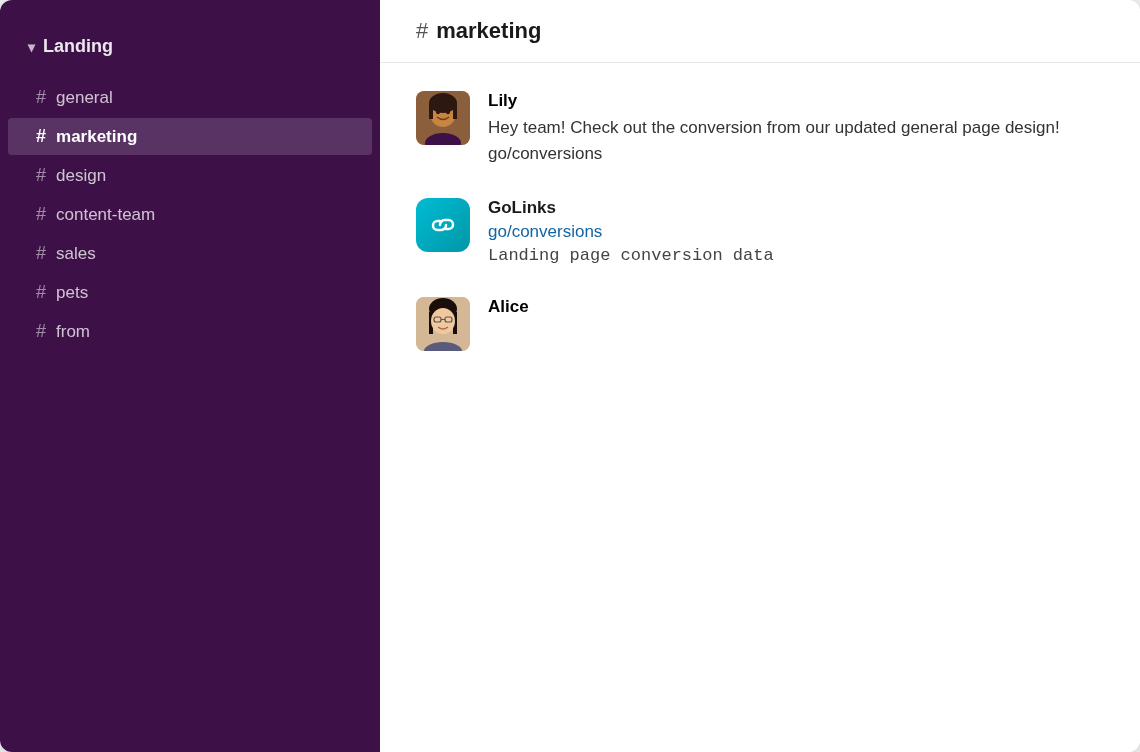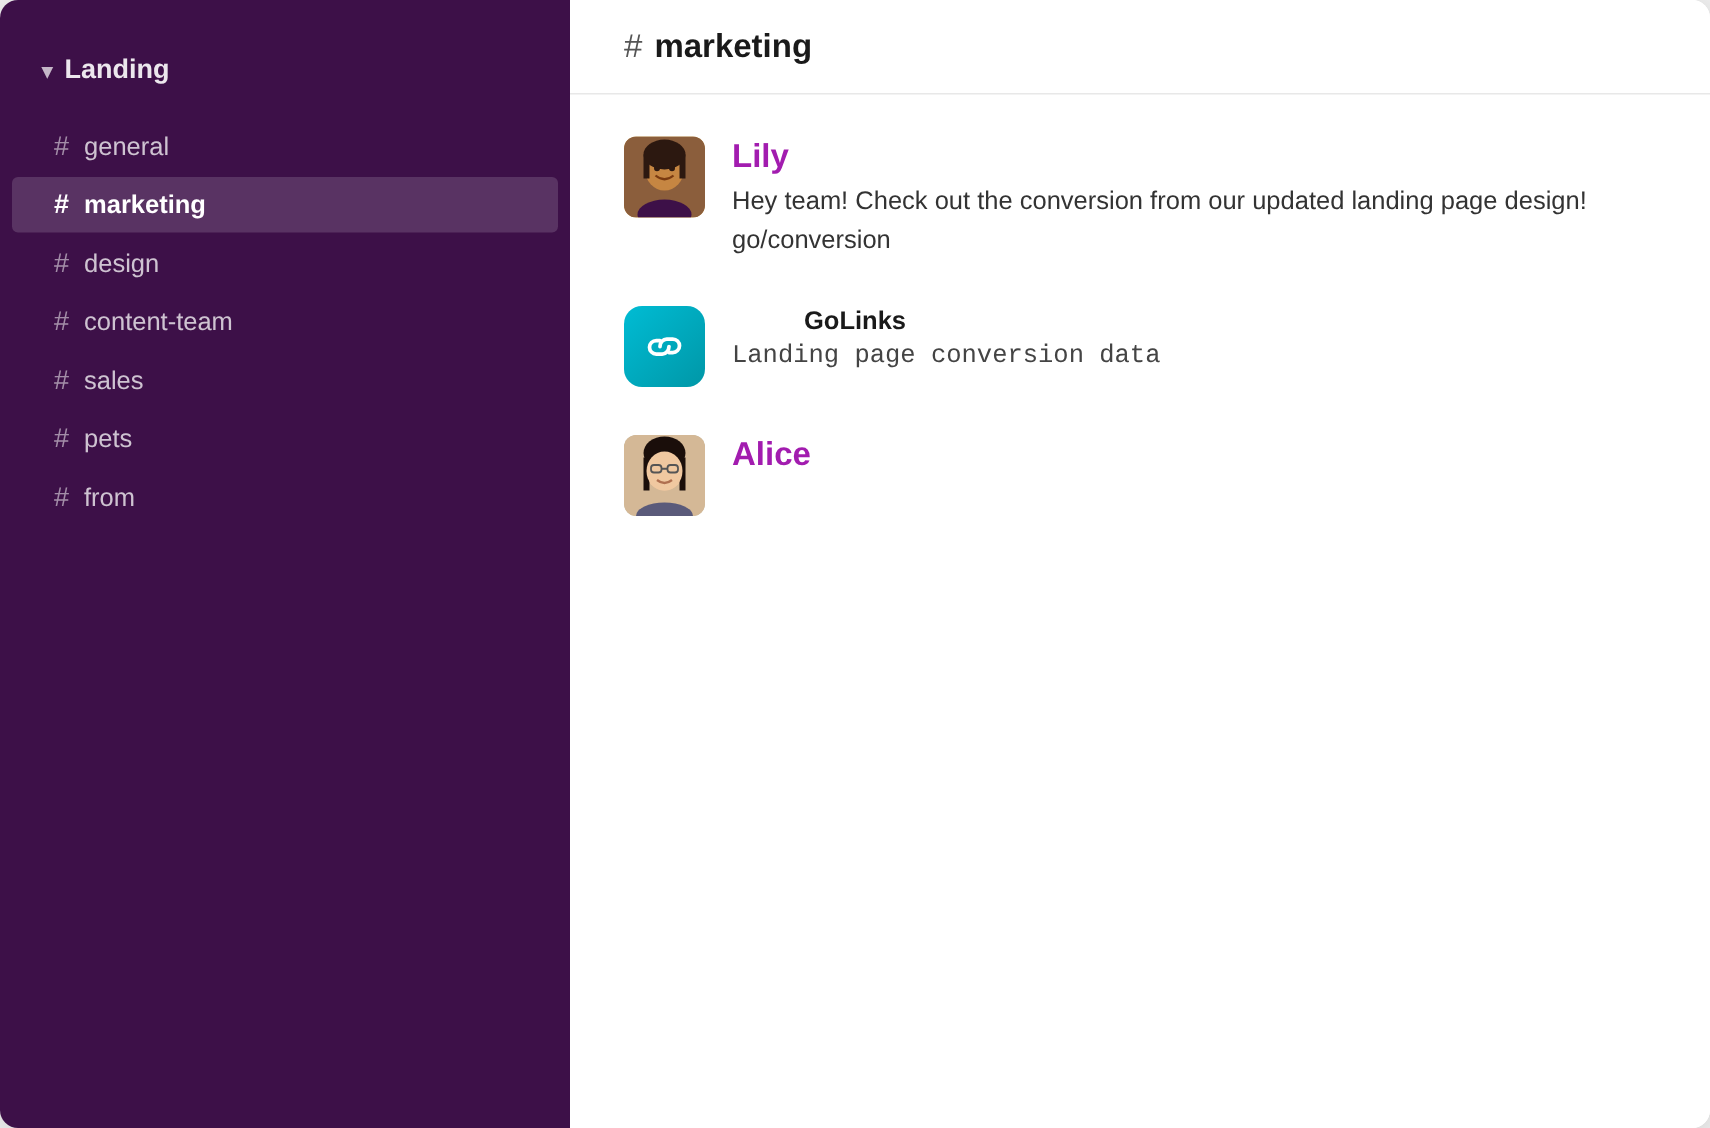--- a/index.html
+++ b/index.html
@@ -107,41 +107,40 @@
       flex-shrink: 0;
     }
     .avatar-golinks svg {
       width: 34px;
       height: 34px;
     }
     .message-body {
       flex: 1;
     }
     .message-author {
-      font-size: 22px;
-      font-weight: 700;
-      color: #a21caf;
+      font-size: 17px;
+      font-weight: 700;
+      color: #000000;
       margin-bottom: 4px;
     }
     .message-text {
       font-size: 17px;
       color: #333;
       line-height: 1.5;
     }
     .message-link {
       color: #1264a3;
       text-decoration: none;
       font-size: 17px;
     }
     .golinks-card-title {
       font-size: 17px;
       font-weight: 700;
       color: #1a1a1a;
       margin-bottom: 4px;
-      margin-left: 48px;
     }
     .golinks-card-url {
       color: #1264a3;
       font-size: 17px;
       font-weight: 500;
       margin-bottom: 4px;
     }
     .golinks-card-desc {
       font-size: 17px;
       color: #444;
@@ -235,35 +234,38 @@
 
             <path d="M21 26 Q27 31 33 26" stroke="#7a3a10" stroke-width="1.5" fill="none"></path>
 
             <ellipse cx="22" cy="21" rx="2" ry="2.2" fill="#2C1810"></ellipse>
             <ellipse cx="32" cy="21" rx="2" ry="2.2" fill="#2C1810"></ellipse>
           </svg>
         </div>
         <div class="message-body">
           <div class="message-author">Lily</div>
           <div class="message-text">
-            Hey team! Check out the conversion from our updated landing page design! go/conversion
+            Hey team! Check out the conversion from our updated general page design! go/conversions
           </div>
         </div>
       </div>
 
       <div class="message">
         <div class="avatar-golinks">
           <svg viewBox="0 0 34 34" fill="none" xmlns="http://www.w3.org/2000/svg">
 
             <path d="M14 17 C14 14.5 16 12 18.5 12 L22.5 12 C25 12 27 14 27 16.5 C27 19 25 21 22.5 21 L20 21" stroke="white" stroke-width="2.5" stroke-linecap="round" fill="none"></path>
             <path d="M20 17 C20 19.5 18 22 15.5 22 L11.5 22 C9 22 7 20 7 17.5 C7 15 9 13 11.5 13 L14 13" stroke="white" stroke-width="2.5" stroke-linecap="round" fill="none"></path>
           </svg>
         </div>
         <div class="message-body">
           <div class="golinks-card-title">GoLinks</div>
+          <div class="golinks-card-url">
+            <a class="message-link" href="#">go/conversions</a>
+          </div>
           <div class="golinks-card-desc">Landing page conversion data</div>
         </div>
       </div>
 
       <div class="message">
         <div class="alice-avatar">
           <svg width="54" height="54" viewBox="0 0 54 54" xmlns="http://www.w3.org/2000/svg">
             <rect width="54" height="54" fill="#d4b896" rx="8"></rect>
 
             <ellipse cx="27" cy="23" rx="13" ry="14" fill="#f0c8a0"></ellipse>

